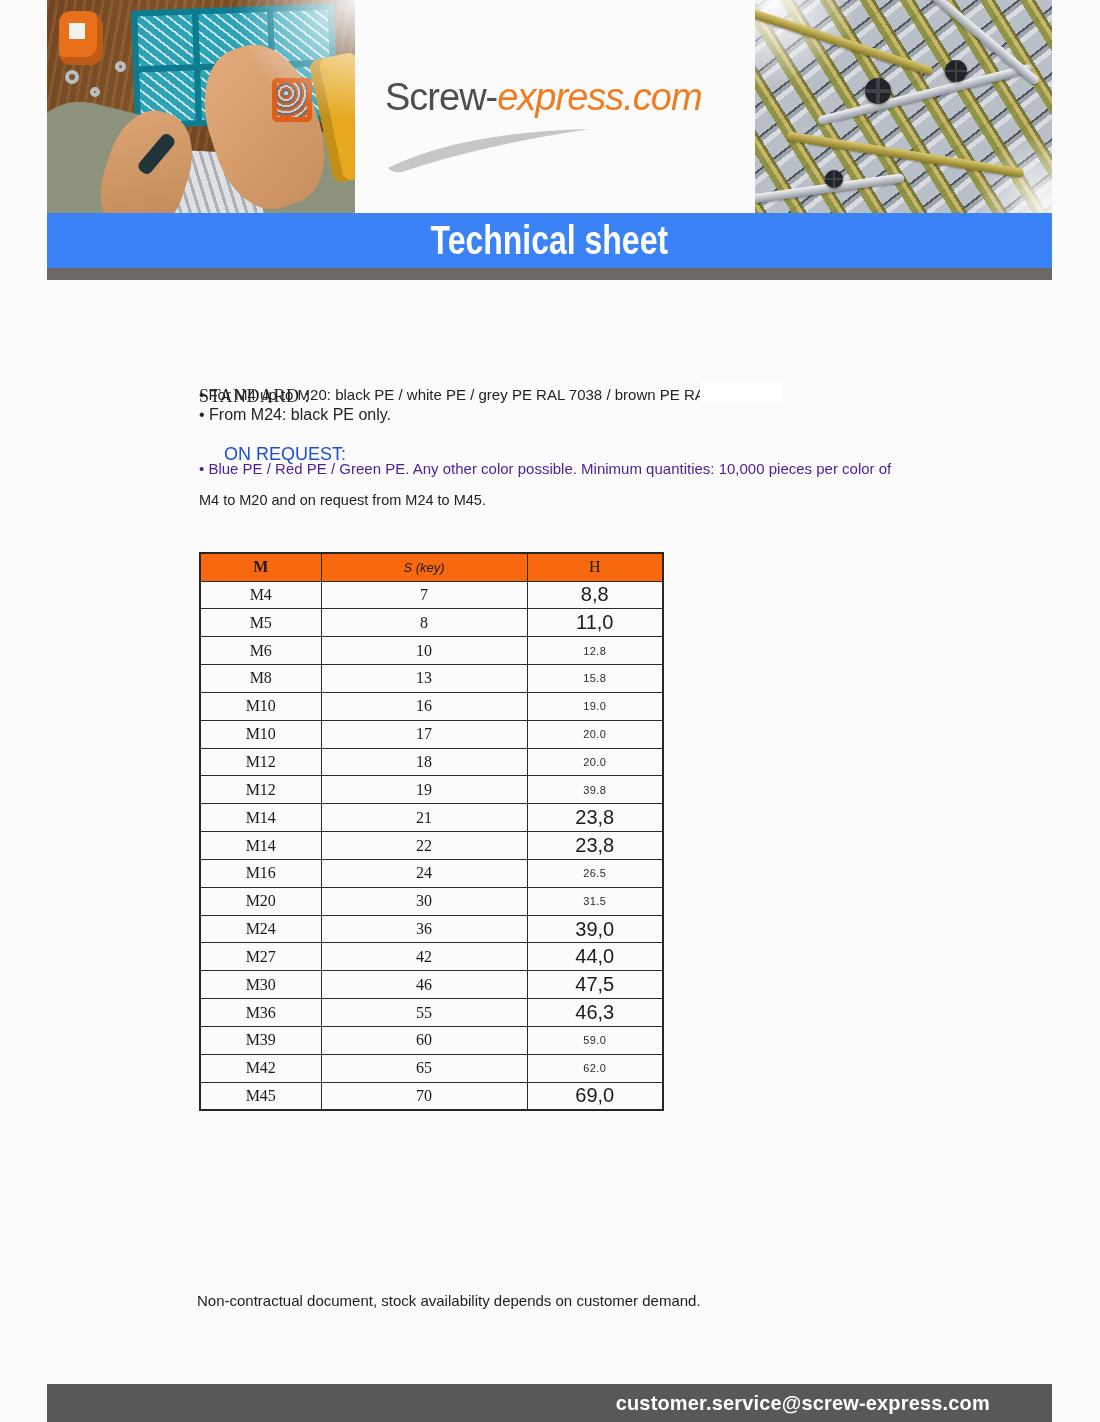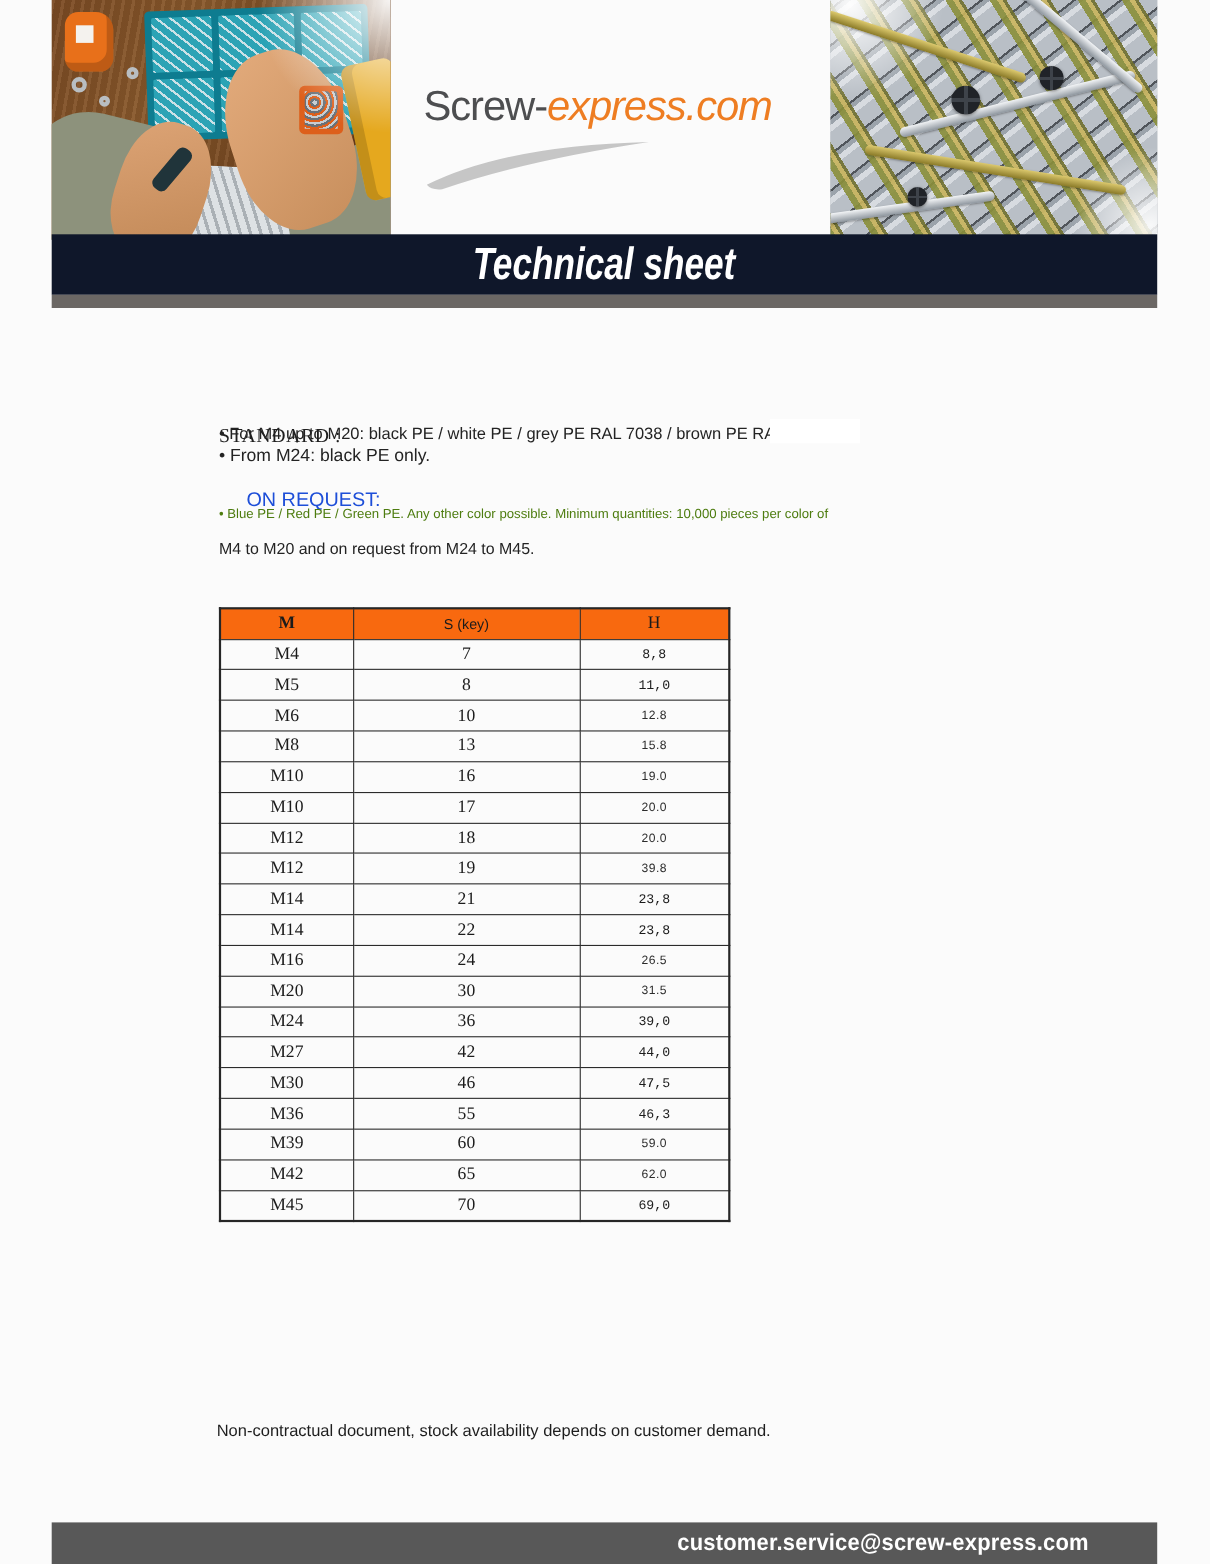--- a/index.html
+++ b/index.html
@@ -67,47 +67,47 @@
     box-shadow:0 1px 3px rgba(0,0,0,.5); }
 
   
   .logo { position:absolute; left:385px; top:76px; white-space:nowrap; font-size:38px;
     font-weight:normal; letter-spacing:-1px; }
   .logo .p1 { color:#4d4e50; }
   .logo .p2 { color:#ee7d22; font-style:italic; }
   .swoosh { position:absolute; left:382px; top:126px; }
 
   
-  .banner { position:absolute; left:47px; top:213px; width:1005px; height:55px; background:#0f172a;
-    display:flex; align-items:center; justify-content:center;font-style:italic; }
+  .banner { position:absolute; left:47px; top:213px; width:1005px; height:55px; background:#3b82f6;
+    display:flex; align-items:center; justify-content:center; }
   .banner span { color:#ffffff; font-weight:bold; font-size:41px; transform:scaleX(.78); letter-spacing:0; }
   .gray-bar { position:absolute; left:47px; top:268px; width:1005px; height:12px; background:#6B6764; }
 
   
   .txt { position:absolute; left:199px; color:#1f1f1f; }
   .standard-heading { top:360px; font-family:"Liberation Serif", serif; font-size:18px; letter-spacing:.5px;margin-top:26px; }
   .standard-item1 { top:386px; font-size:15px; color:#232323; }
   .standard-item2 { top:406px; font-size:16px; color:#232323; }
   .whiteout { position:absolute; left:700px; top:381px; width:82px; height:22px; background:#ffffff; }
   .on-request-heading { top:444px; font-size:18px; color:#1d4ed8;margin-left:25px; }
-  .on-request-line1 { top:460px; font-size:12px; color:#4d7c0f; }
+  .on-request-line1 { top:460px; font-size:15px; color:#4c1d95; }
   .on-request-line2 { top:492px; font-size:14.5px; color:#232323; }
 
   
   table.spec { position:absolute; left:199px; top:552px; width:463px; border-collapse:collapse;
     border:2px solid #262626; table-layout:fixed; }
   table.spec col.c1 { width:121px; } table.spec col.c2 { width:206px; } table.spec col.c3 { width:136px; }
   table.spec th, table.spec td { border:1px solid #2b2b2b; text-align:center; vertical-align:middle;
     height:27.85px; padding:0; color:#1b1b1b; }
   table.spec thead th { background:#F8690F; height:28px; }
   th.h-m { font-family:"Liberation Serif", serif; font-weight:bold; font-size:16px; }
-  th.h-s { font-family:"Liberation Sans", sans-serif; font-weight:500; font-size:13px; }
+  th.h-s { font-family:"Liberation Sans", sans-serif; font-weight:500; font-size:13px;font-style:italic; }
   th.h-h { font-family:"Liberation Serif", serif; font-weight:normal; font-size:16px; }
   td.c-m, td.c-s { font-family:"Liberation Serif", serif; font-size:16px; }
-  td.c-h { font-family:Liberation Mono, monospace; font-size:12px; }
+  td.c-h { font-family:Liberation Sans, sans-serif; font-size:20px; }
   td.c-h.small { font-family:"Liberation Sans", sans-serif; font-size:11px; letter-spacing:.4px; color:#2b2b2b; }
 
   
   .note { position:absolute; left:197px; top:1292px; font-size:15px; color:#1d1d1d; }
   .bottom-bar { position:absolute; left:47px; top:1384px; width:1005px; height:38px; background:#585858;
     display:flex; align-items:center; justify-content:flex-end; padding-right:62px; }
   .bottom-bar a { color:#ffffff; font-weight:bold; font-size:21px; text-decoration:none;
     display:inline-block; transform:scaleX(.95); transform-origin:right center; letter-spacing:.2px; }
 </style>
 </head>

